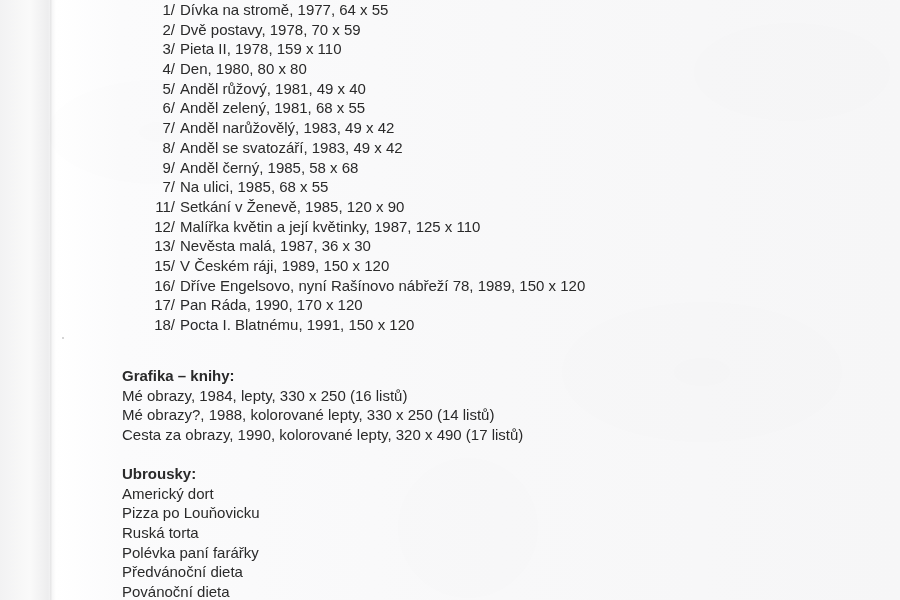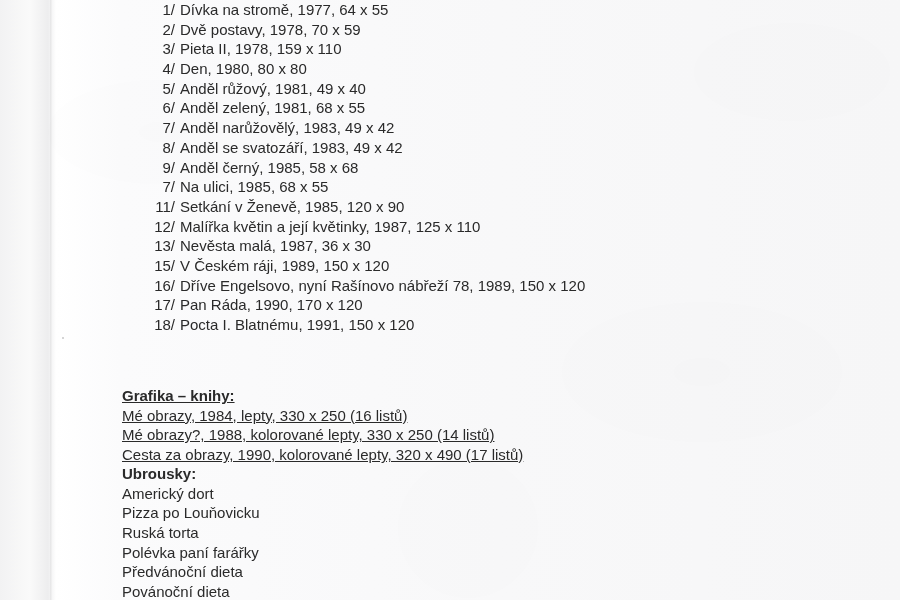--- a/index.html
+++ b/index.html
@@ -106,21 +106,21 @@
     white-space: nowrap;
   }
   .section-heading {
     font-weight: bold;
     height: 19.7px;
   }
   .section-line {
     height: 19.7px;
   }
 
-  #grafika-section { top: 386px; text-decoration: underline; }
+  #grafika-section { top: 366px; }
   #ubrousky-section { top: 464px; }
 </style>
 </head>
 <body>
 
 <div id="page">
 
   <div id="grain"></div>
   <div id="page-edge"></div>
   <div id="speck"></div>

